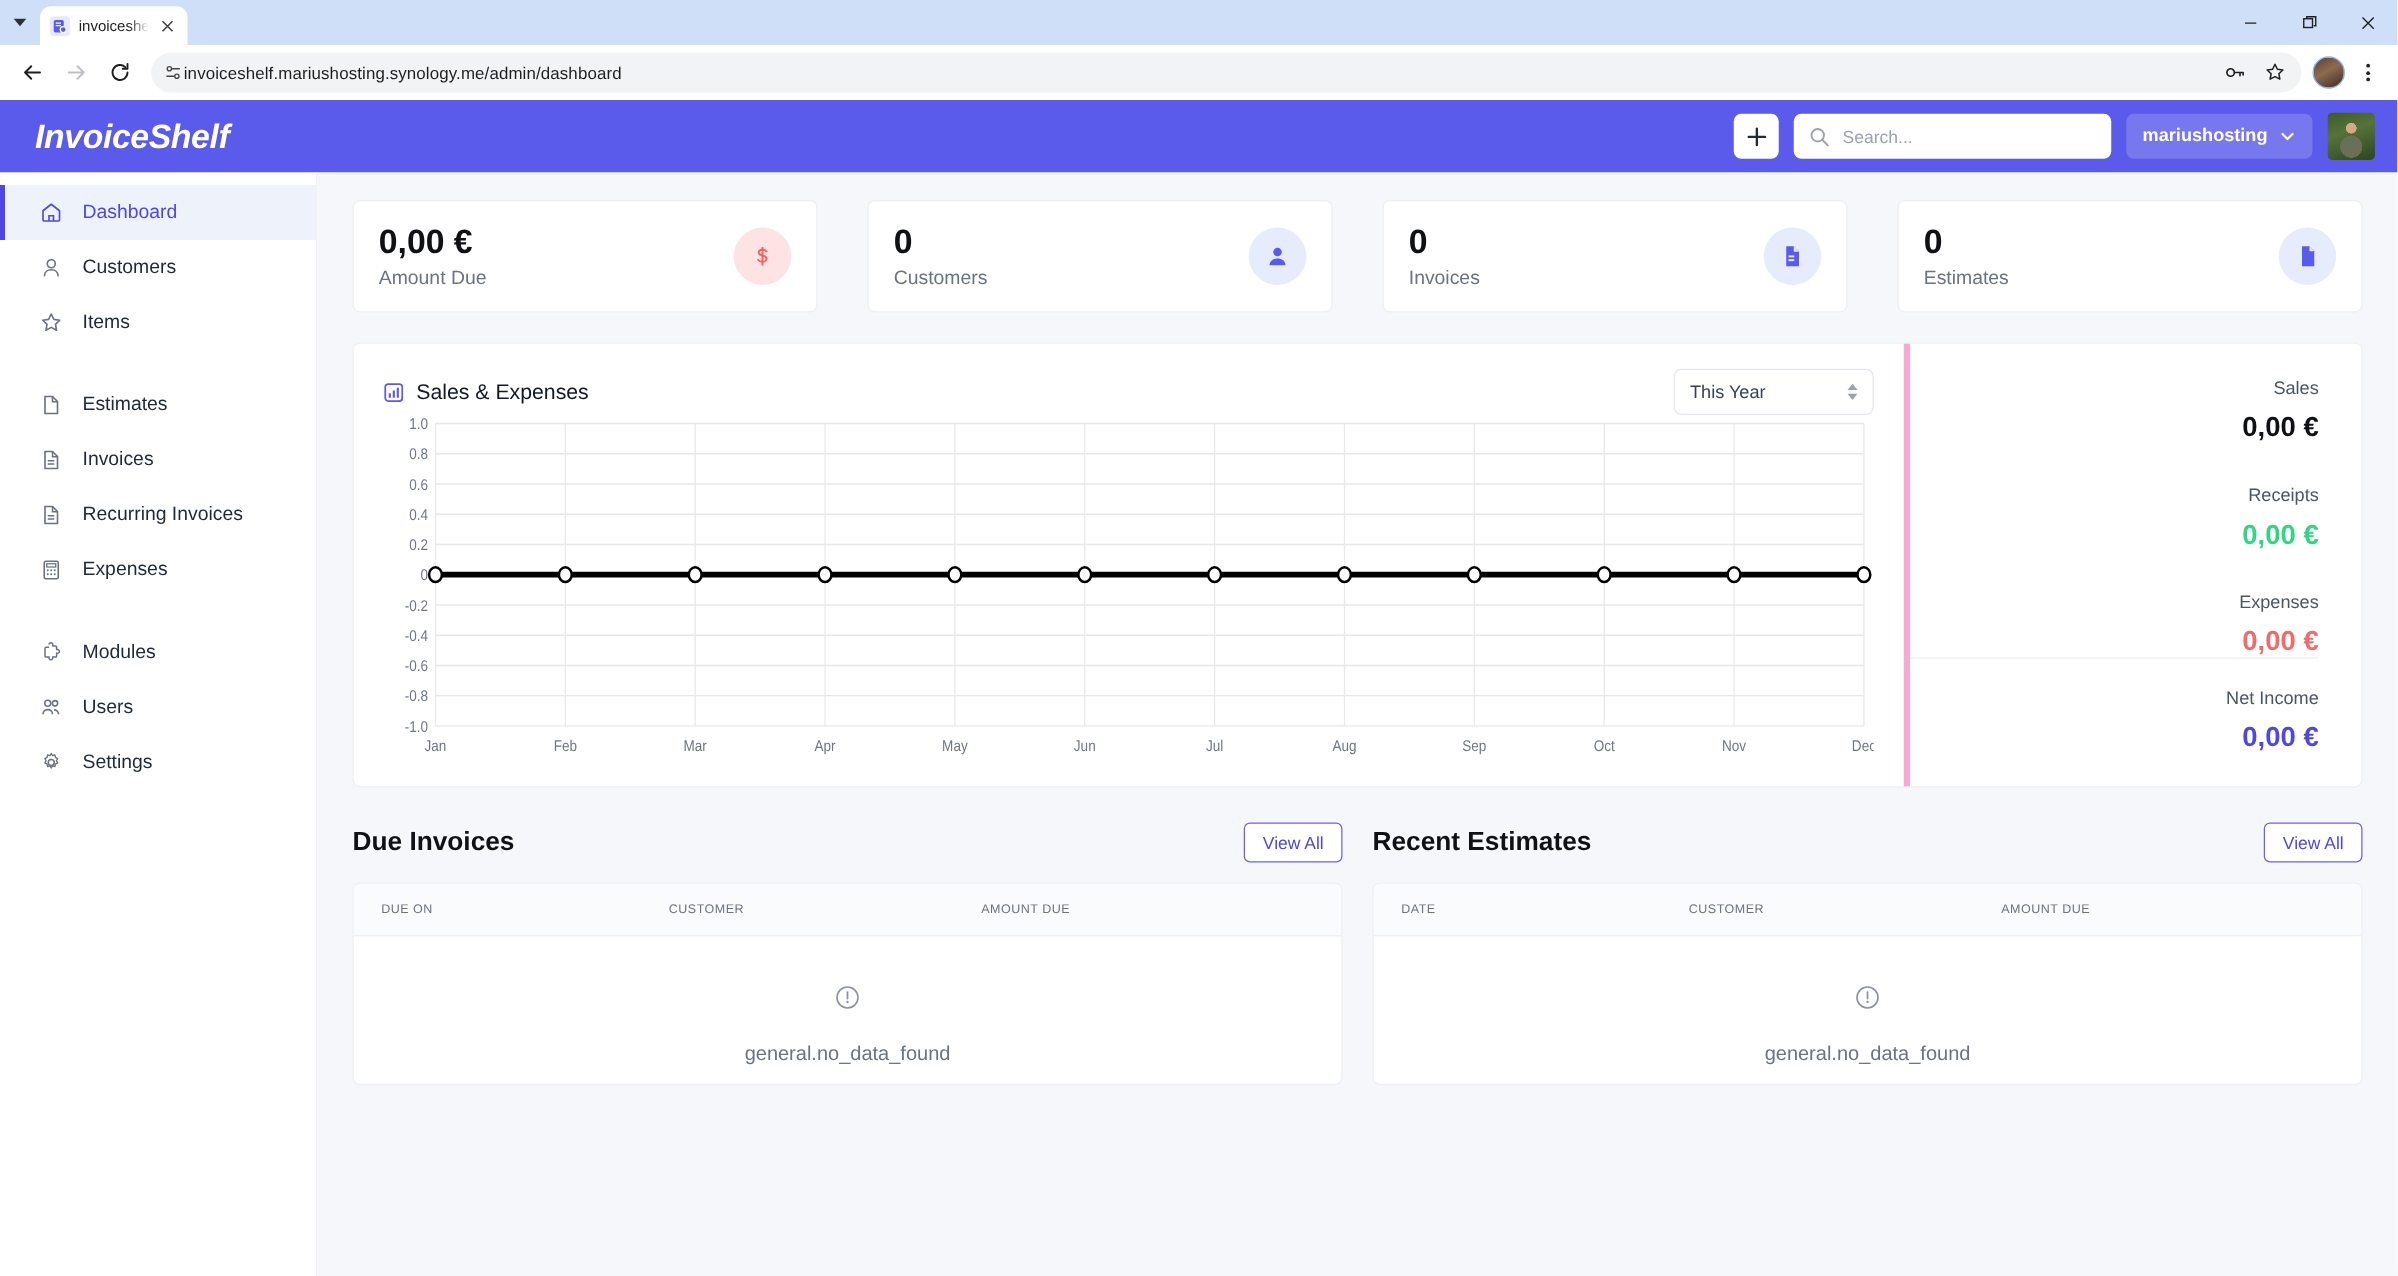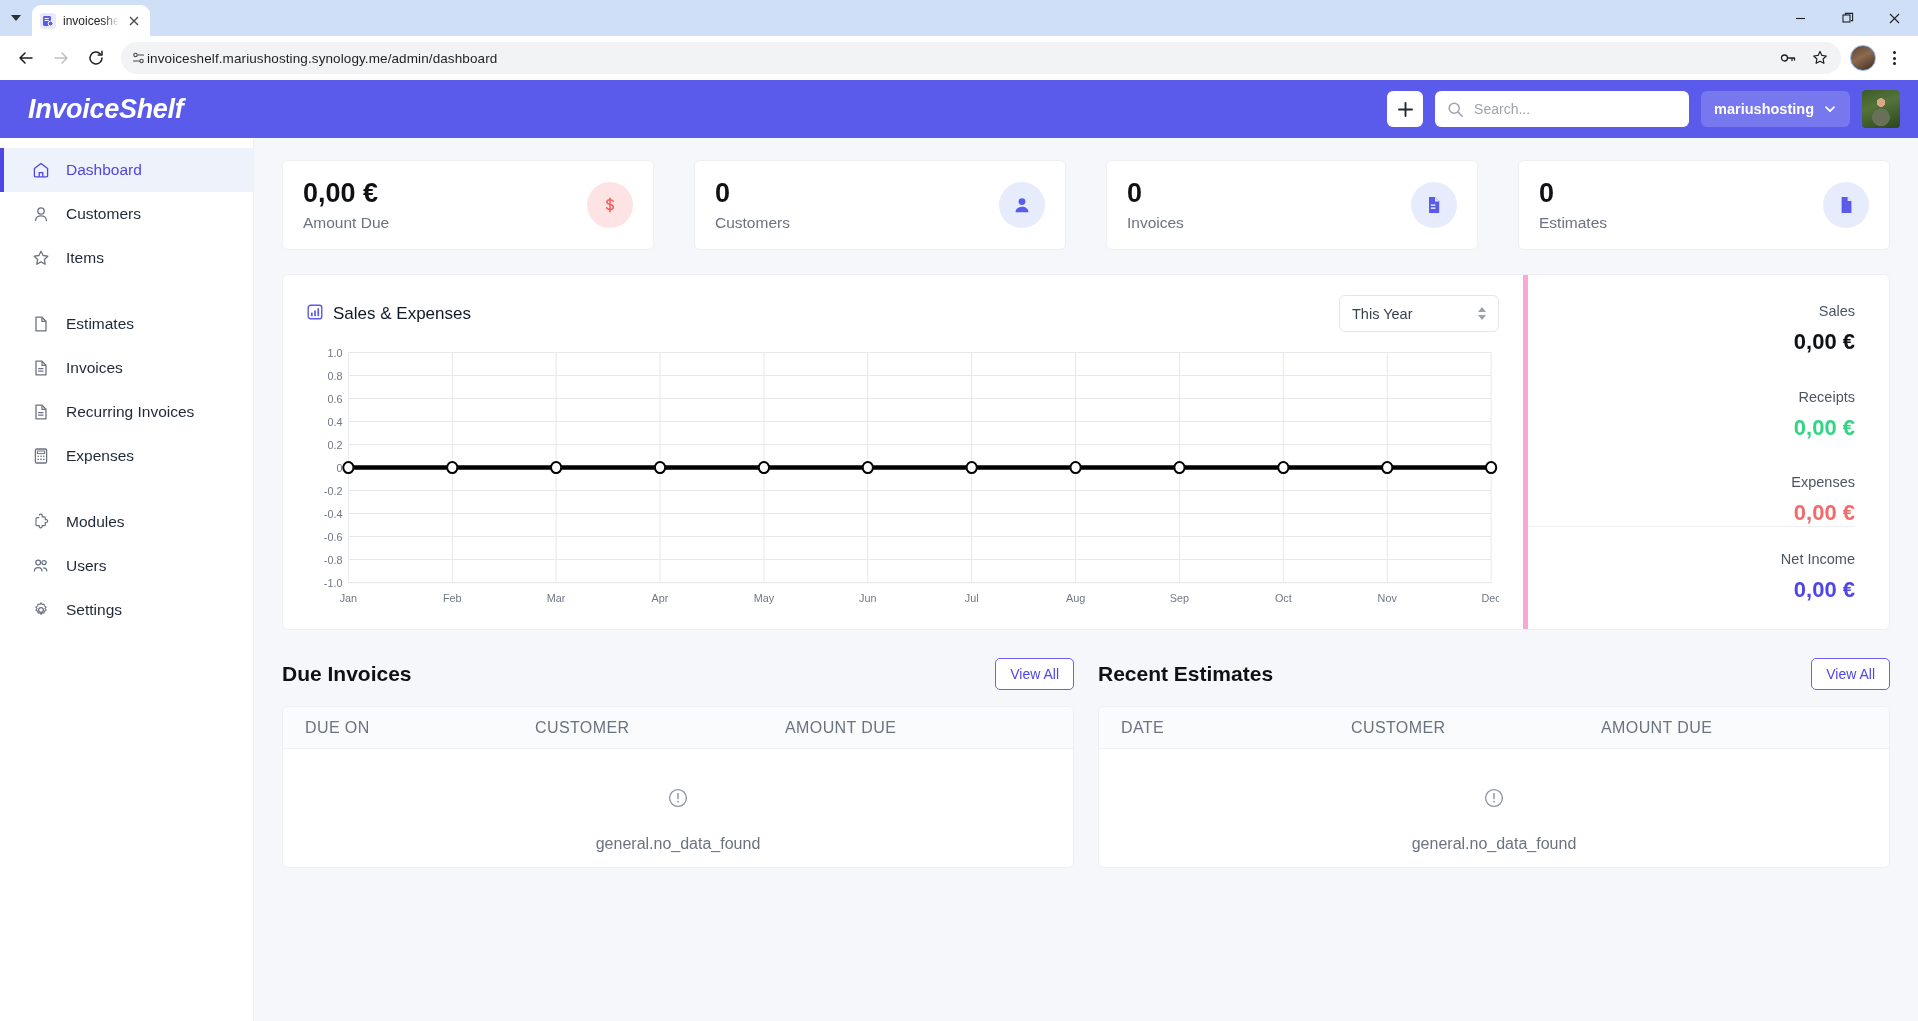--- a/index.html
+++ b/index.html
@@ -264,38 +264,38 @@
     margin-top: 24px;
     background: #ffffff;
     border: 1px solid #edeff3;
     border-radius: 6px;
     display: flex;
     height: 356px;
   }
   .chart-left { flex: 1 1 auto; padding: 20px 24px 10px 24px; display: flex; flex-direction: column; min-width: 0; }
   .chart-head { display: flex; align-items: center; }
   .chart-title {
-    font-size: 17px; color: #111827; display: flex; align-items: flex-start; gap: 10px;
+    font-size: 17px; color: #111827; display: flex; align-items: center; gap: 10px;
   }
   .select-period {
     margin-left: auto;
     width: 160px; height: 37px;
     border: 1px solid #e3e6ec;
     border-radius: 6px;
     display: flex; align-items: center;
     padding: 0 12px;
     font-size: 14.5px;
     color: #374151;
     background: #fff;
   }
   .updown { margin-left: auto; display: flex; flex-direction: column; gap: 3px; color: #9aa2ae; }
   .updown .tri-u { width:0;height:0;border-left:4px solid transparent;border-right:4px solid transparent;border-bottom:5px solid currentColor; }
   .updown .tri-d { width:0;height:0;border-left:4px solid transparent;border-right:4px solid transparent;border-top:5px solid currentColor; }
 
-  .chart-area { flex: 1 1 auto; margin-top: 14px; position: relative; min-height: 0; }
+  .chart-area { flex: 1 1 auto; position: relative; min-height: 0; }
   .chart-area svg { display: block; width: 100%; height: 100%; }
   .tickfont { font-family: "Liberation Sans", sans-serif; font-size: 11px; fill: #707784; }
 
   .chart-right {
     width: 366px;
     flex: 0 0 366px;
     border-left: 5px solid #f9a8d4;
     display: flex;
     flex-direction: column;
     padding: 14px 34px 0 0;
@@ -333,21 +333,21 @@
   }
   .t-head {
     display: grid;
     grid-template-columns: 230px 250px 1fr;
     background: #fafbfd;
     border-bottom: 1px solid #eef0f4;
     height: 42px;
     align-items: center;
     padding-left: 22px;
   }
-  .t-head span { font-size: 16px; color: #6b7280; letter-spacing: .4px; }
+  .t-head span { font-size: 10px; color: #6b7280; letter-spacing: .4px; }
   .t-empty {
     height: 118px;
     display: flex; flex-direction: column;
     align-items: center; justify-content: center;
     gap: 26px;
     padding-top: 24px;
   }
   .t-empty-text { font-size: 16px; color: #6b7280; }
 </style>
 </head>

